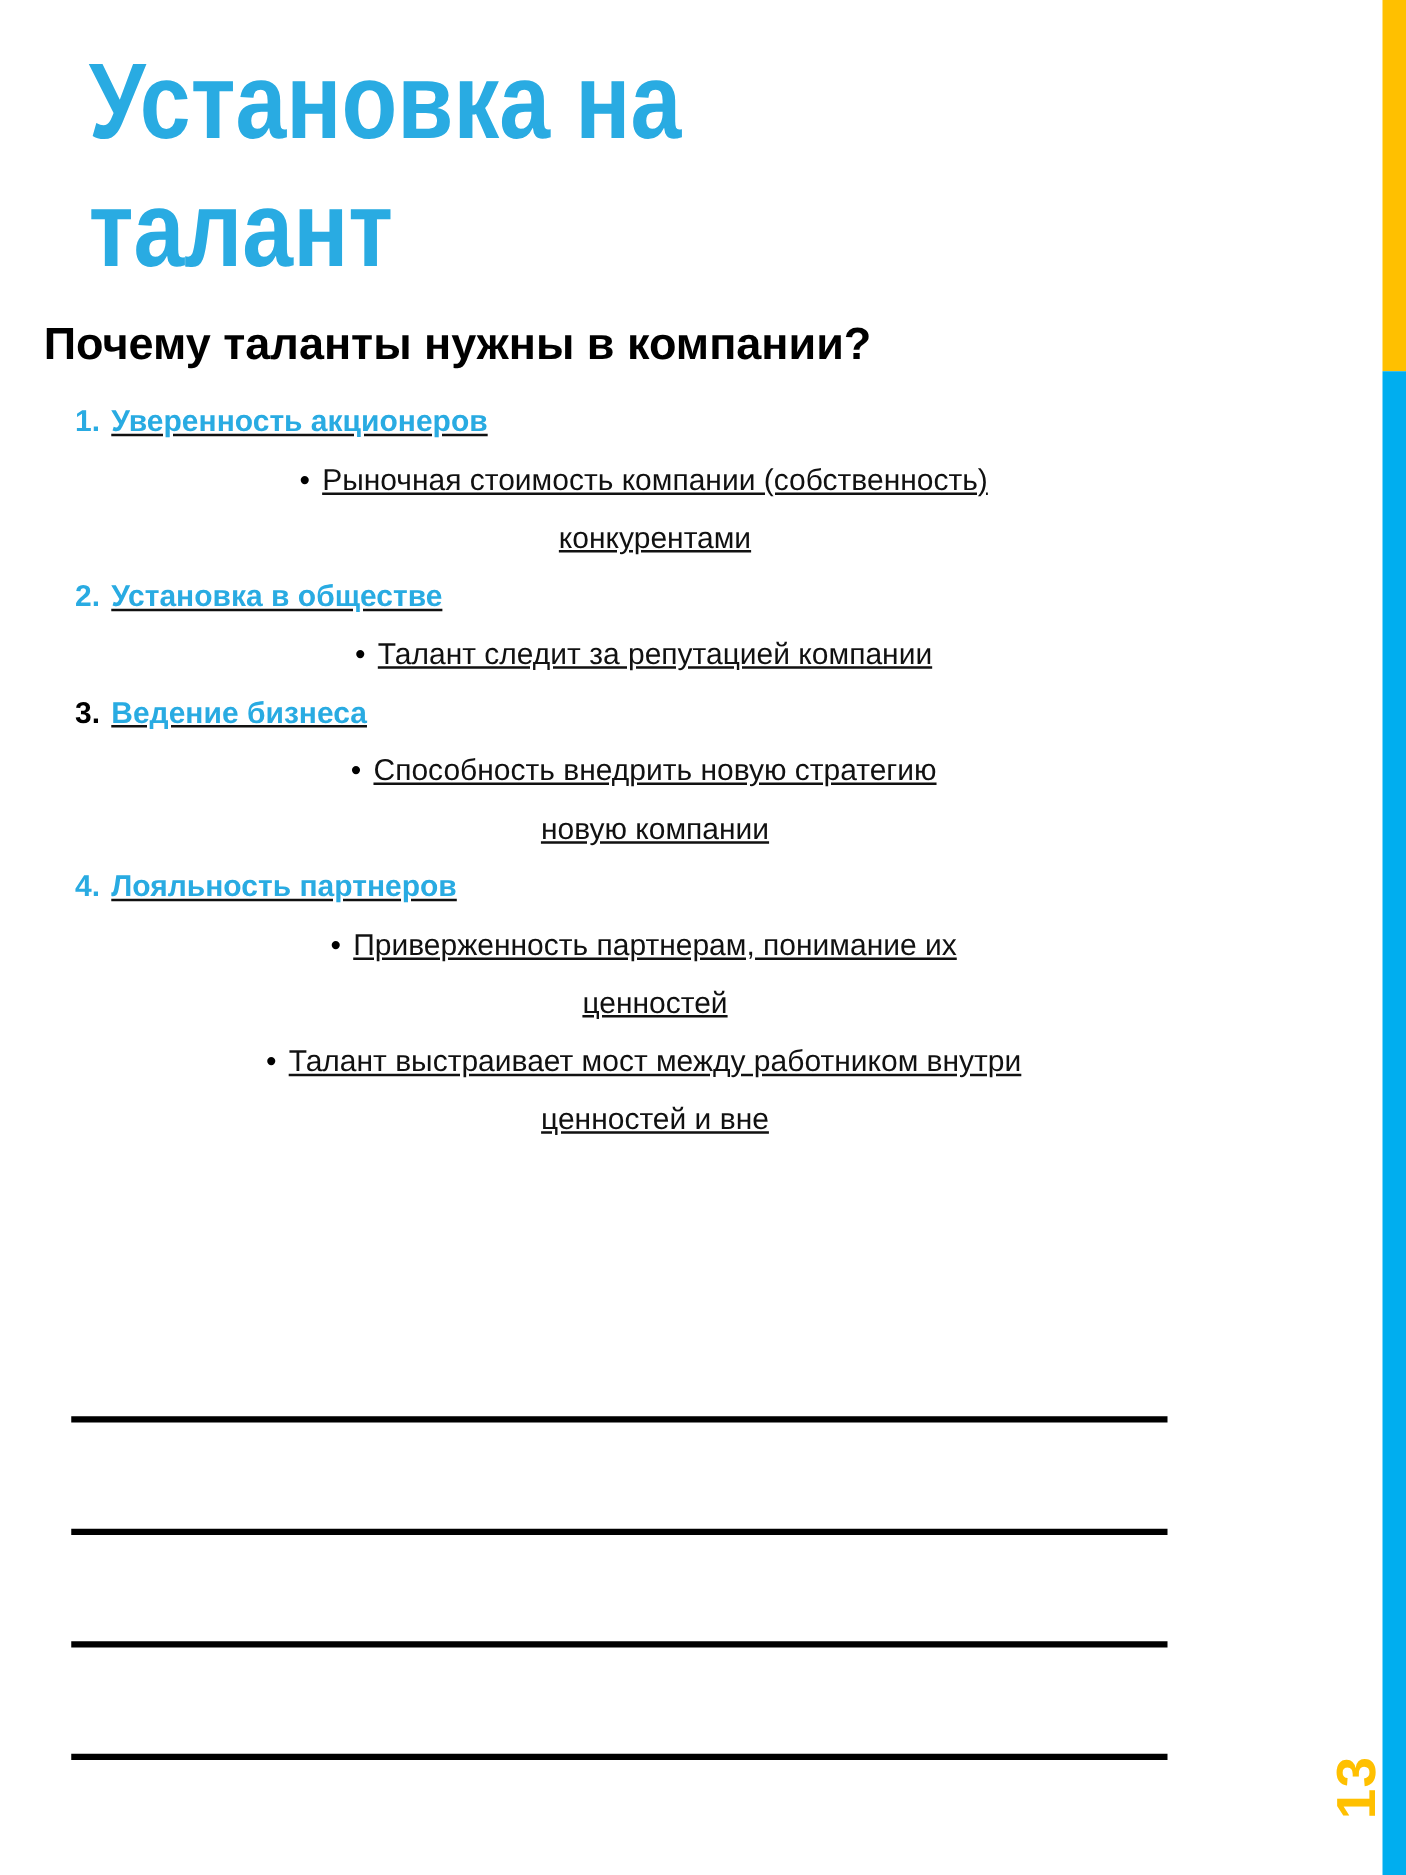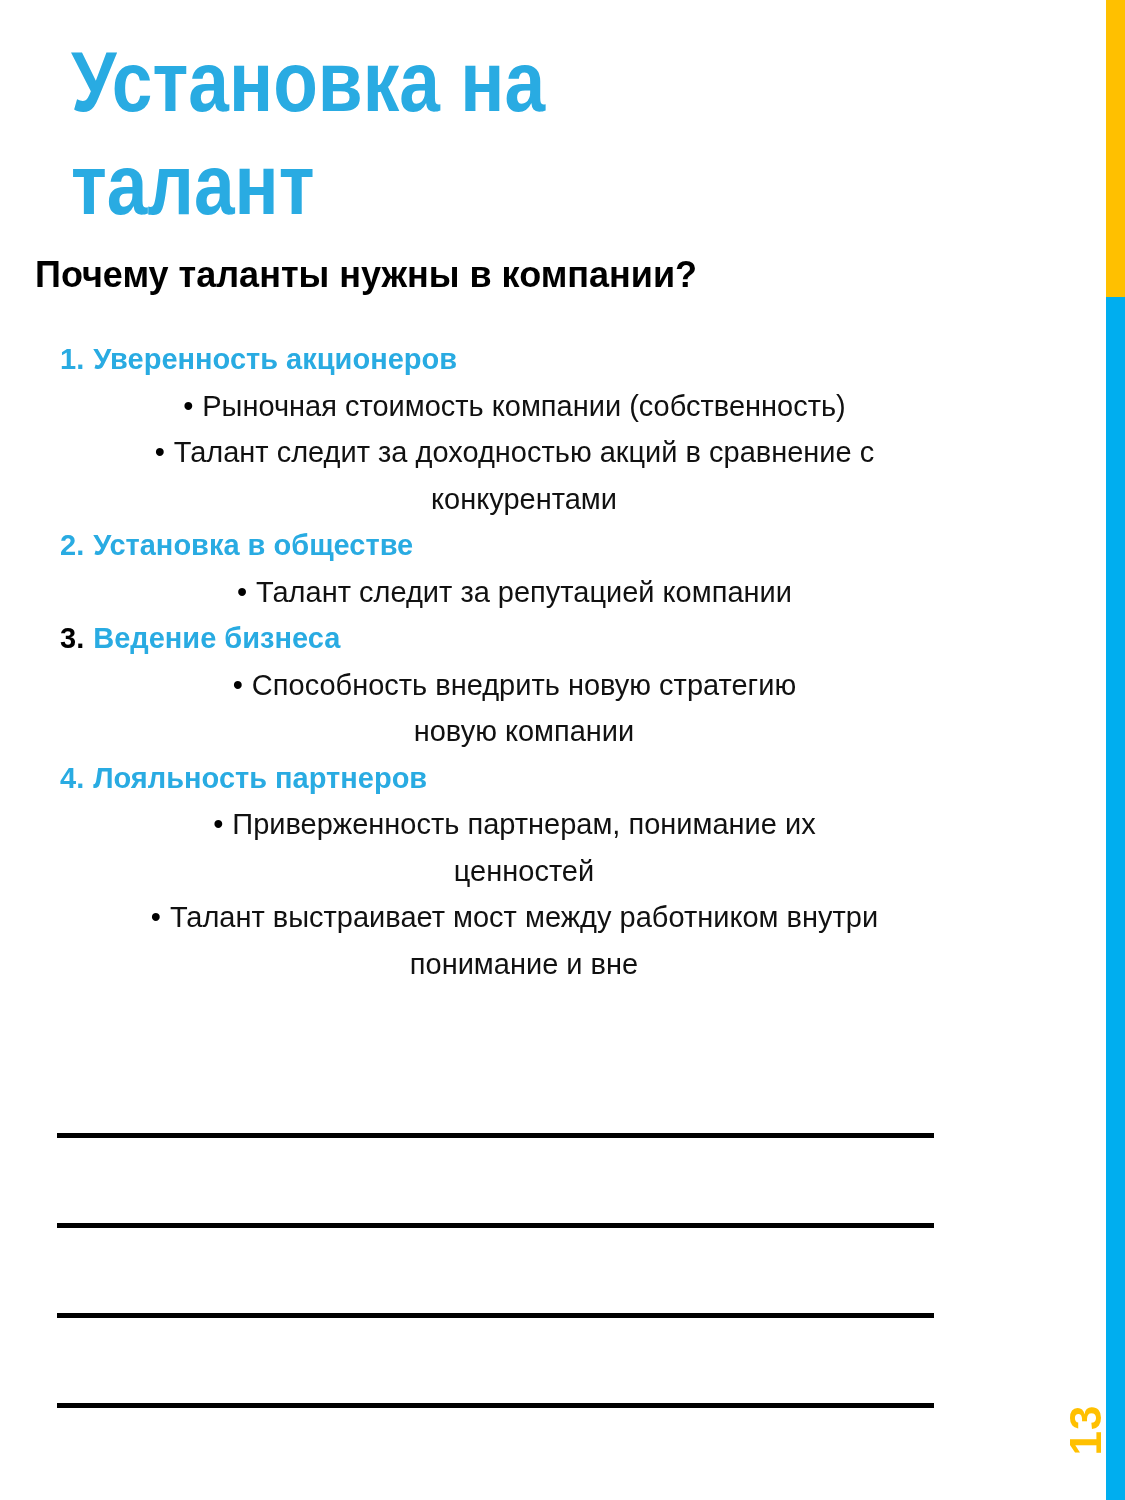--- a/index.html
+++ b/index.html
@@ -19,21 +19,21 @@
   .edge-bar .seg-blue  { position: absolute; top: 297px; left: 0; width: 100%; height: 1203px; background: #00AEEF; }
 
   
   .title { position: absolute; left: 55px; top: 30px; color: #29ABE2; font-weight: 700; font-size: 86px; line-height: 103px; white-space: nowrap; margin-left: 16px; }
   .title .tline { transform: scaleX(0.85); transform-origin: 0 50%; }
 
   
   .subtitle { position: absolute; left: 35px; top: 254px; color: #000000; font-weight: 700; font-size: 36px; white-space: nowrap; }
 
   
-  .list { position: absolute; left: 60px; top: 336px; width: 900px; font-size: 29px; line-height: 46.5px; color: #111111; }
+  .list { position: absolute; left: 60px; top: 315px; width: 900px; font-size: 24px; line-height: 46.5px; color: #111111; text-decoration: underline; }
   .sec-heading { color: #29ABE2; font-weight: 700; white-space: nowrap; }
   .sec-heading .num { display: inline-block; margin-right: 9px; }
   .sec-heading .num.num-black { color: #000000; }
   .b-line { white-space: nowrap; text-align: center; }
   .b-line .marker { display: inline-block; width: 28px; color: #000000; }
   .b-line.cont { padding-left: 28px; }
 
   
   .write-line { position: absolute; left: 57px; width: 877px; height: 5px; background: #000000; }
   .write-line.l1 { top: 1133px; }
@@ -77,23 +77,20 @@
   <div class="subtitle">Почему таланты нужны в компании?</div>
 
   <div class="list">
 
     <div class="sec-heading">
       <span class="num">1.</span><span>Уверенность акционеров</span>
     </div>
     <div class="b-line">
       <span class="marker">•</span><span>Рыночная стоимость компании (собственность)</span>
     </div>
-    <div class="b-line">
-      <span class="marker">•</span><span>Талант следит за доходностью акций в сравнение с</span>
-    </div>
     <div class="b-line cont">
       <span>конкурентами</span>
     </div>
 
     <div class="sec-heading">
       <span class="num">2.</span><span>Установка в обществе</span>
     </div>
     <div class="b-line">
       <span class="marker">•</span><span>Талант следит за репутацией компании</span>
     </div>
@@ -114,21 +111,21 @@
     <div class="b-line">
       <span class="marker">•</span><span>Приверженность партнерам, понимание их</span>
     </div>
     <div class="b-line cont">
       <span>ценностей</span>
     </div>
     <div class="b-line">
       <span class="marker">•</span><span>Талант выстраивает мост между работником внутри</span>
     </div>
     <div class="b-line cont">
-      <span>понимание и вне</span>
+      <span>ценностей и вне</span>
     </div>
 
   </div>
 
   <div class="write-line l1"></div>
   <div class="write-line l2"></div>
   <div class="write-line l3"></div>
   <div class="write-line l4"></div>
 
   <div class="page-num">13</div>

